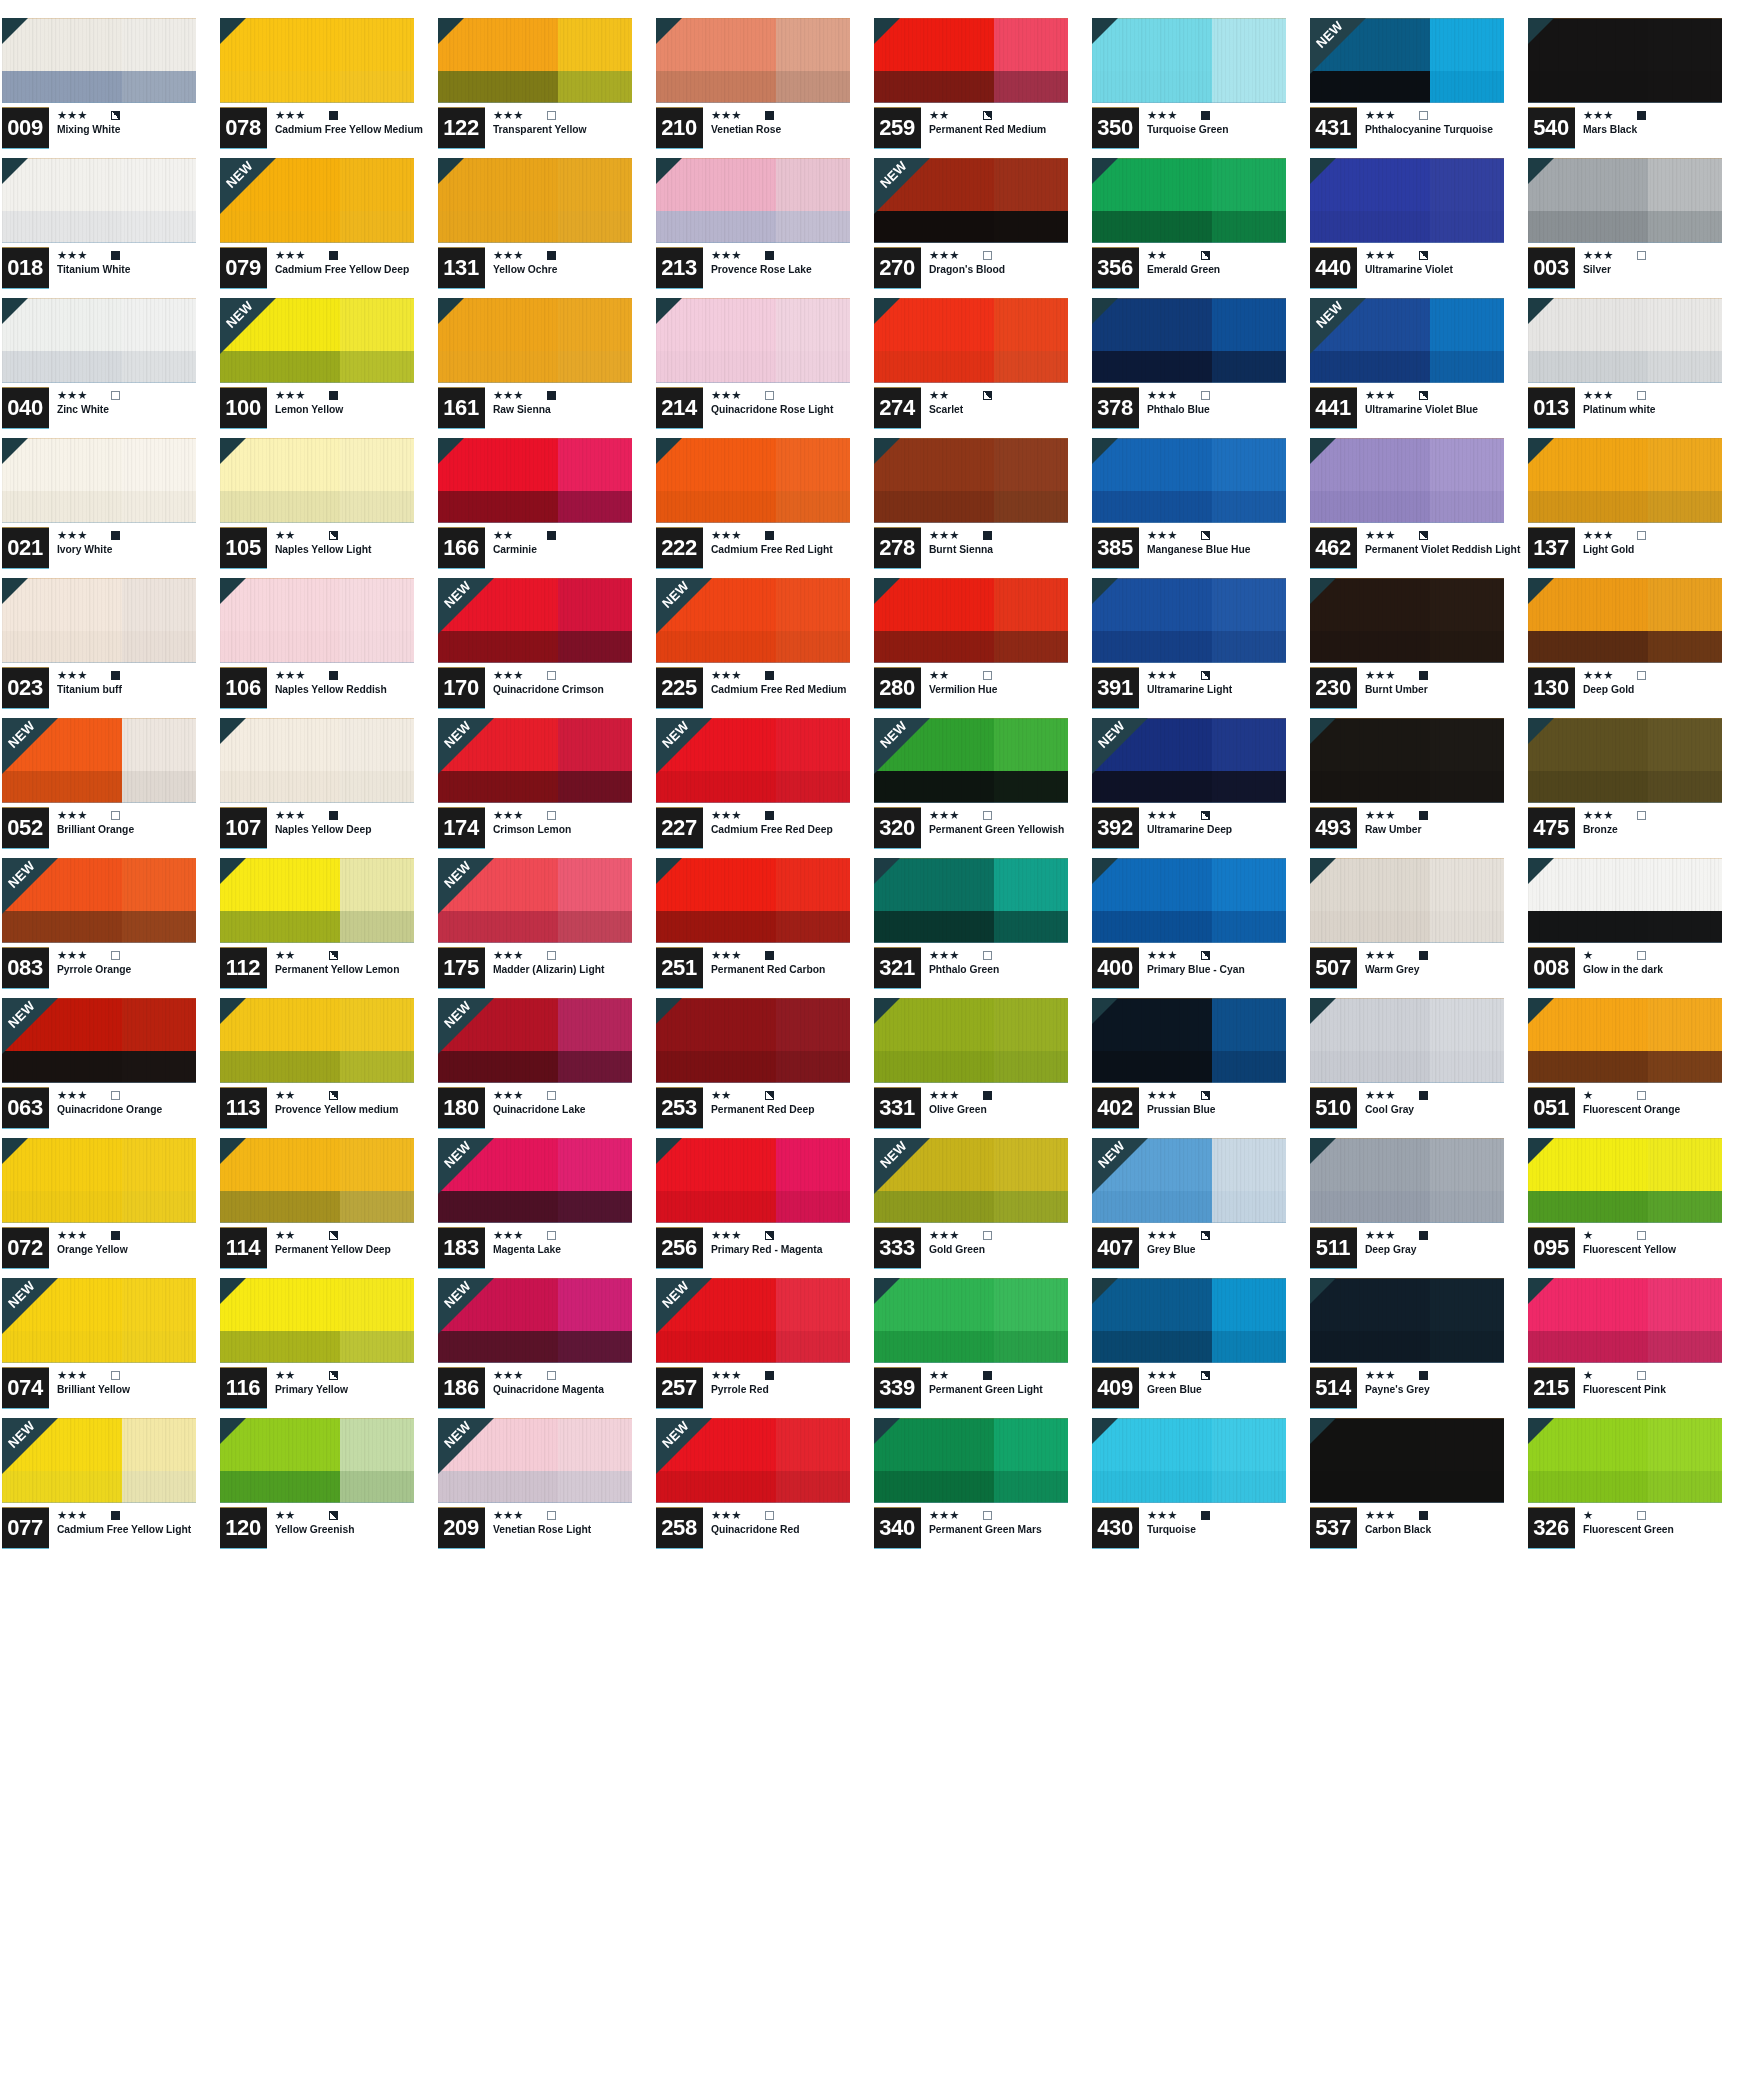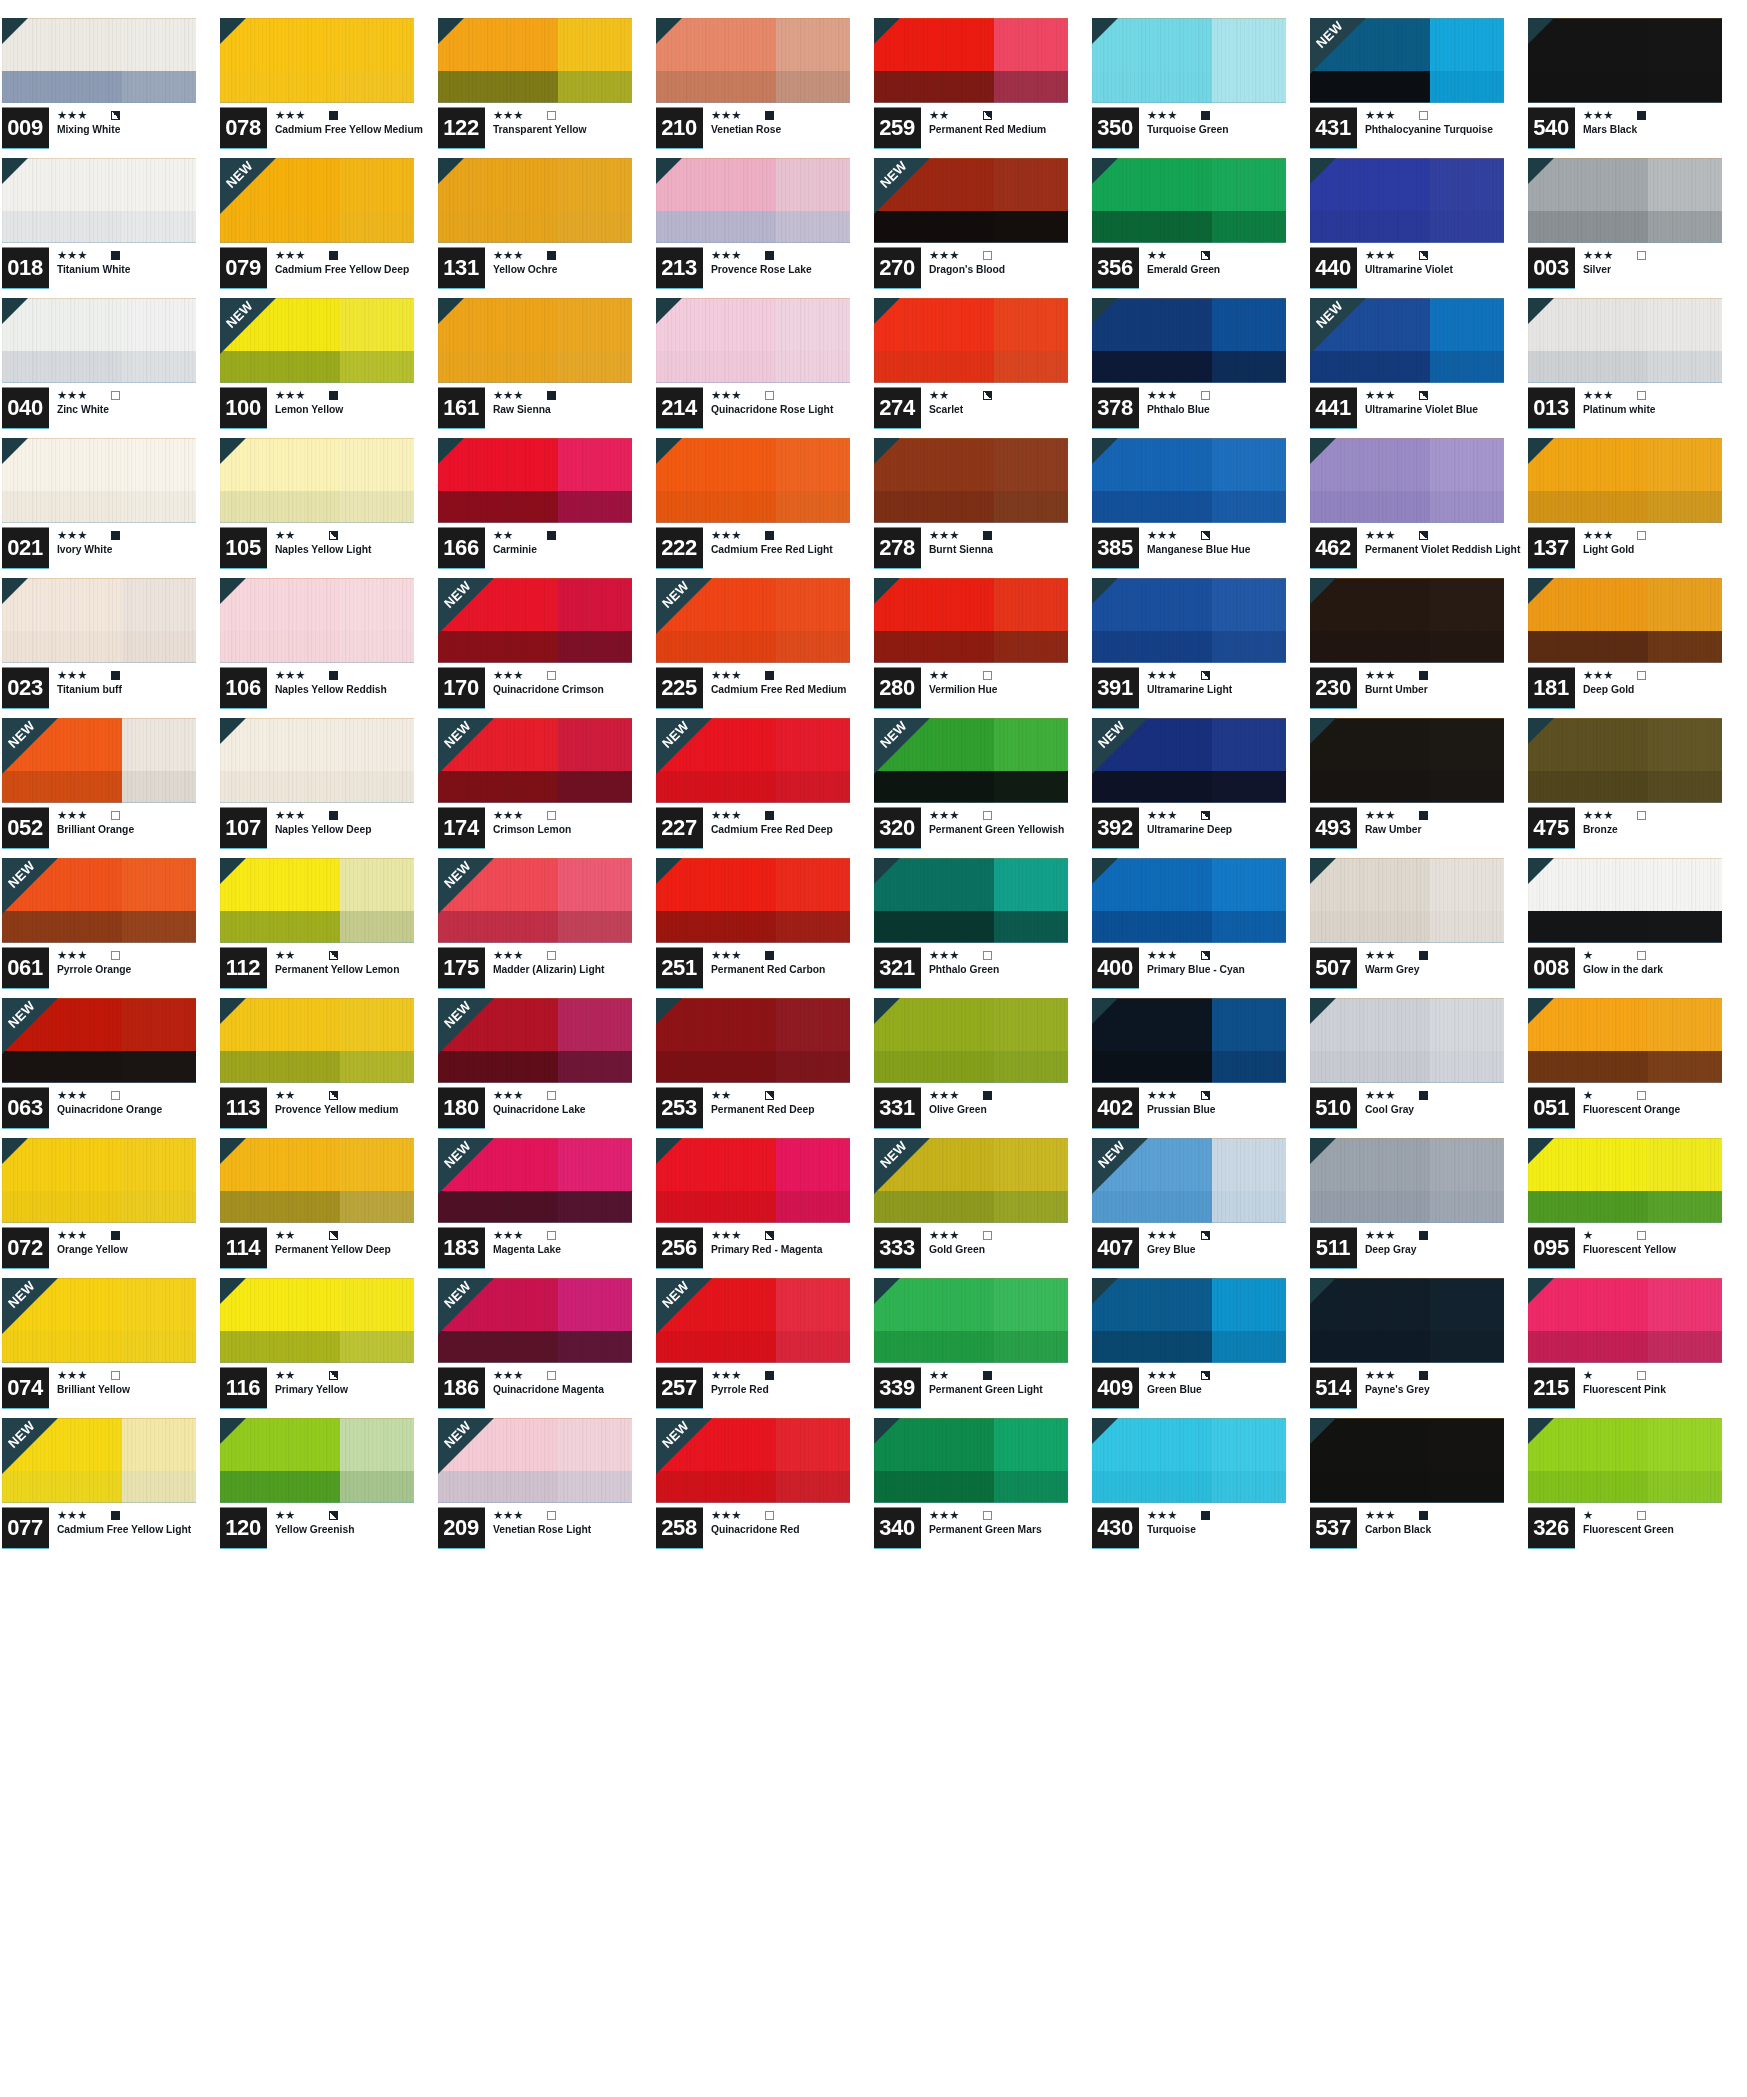--- a/index.html
+++ b/index.html
@@ -1044,21 +1044,21 @@
         <div class="sw-tint" style="background: rgb(231, 159, 31);"></div>
         <div class="sw-dark" style="background: rgb(91, 44, 18);"></div>
         <div class="sw-dark2" style="background: rgb(107, 55, 21);"></div>
         <div class="sw-grain"></div>
         <div class="sw-edge"></div>
         <div class="newflag">
           <div class="tri" style="border-left-width: 26px; border-bottom-width: 26px; border-left-color: rgb(29, 60, 68);"></div>
         </div>
       </div>
       <div class="caption">
-        <div class="codebox">181</div>
+        <div class="codebox">130</div>
         <div class="meta">
           <div class="symrow">
             <span class="stars">★★★</span>
             <span class="opq transparent"></span>
           </div>
           <div class="pname">Deep Gold</div>
         </div>
       </div>
     </div>
     <div class="cell">
@@ -1257,21 +1257,21 @@
         <div class="sw-dark" style="background: rgb(141, 58, 22);"></div>
         <div class="sw-dark2" style="background: rgb(149, 67, 28);"></div>
         <div class="sw-grain"></div>
         <div class="sw-edge"></div>
         <div class="newflag">
           <div class="tri" style="border-left-color: rgb(35, 65, 74);"></div>
           <div class="txt">NEW</div>
         </div>
       </div>
       <div class="caption">
-        <div class="codebox">061</div>
+        <div class="codebox">083</div>
         <div class="meta">
           <div class="symrow">
             <span class="stars">★★★</span>
             <span class="opq transparent"></span>
           </div>
           <div class="pname">Pyrrole Orange</div>
         </div>
       </div>
     </div>
     <div class="cell">

